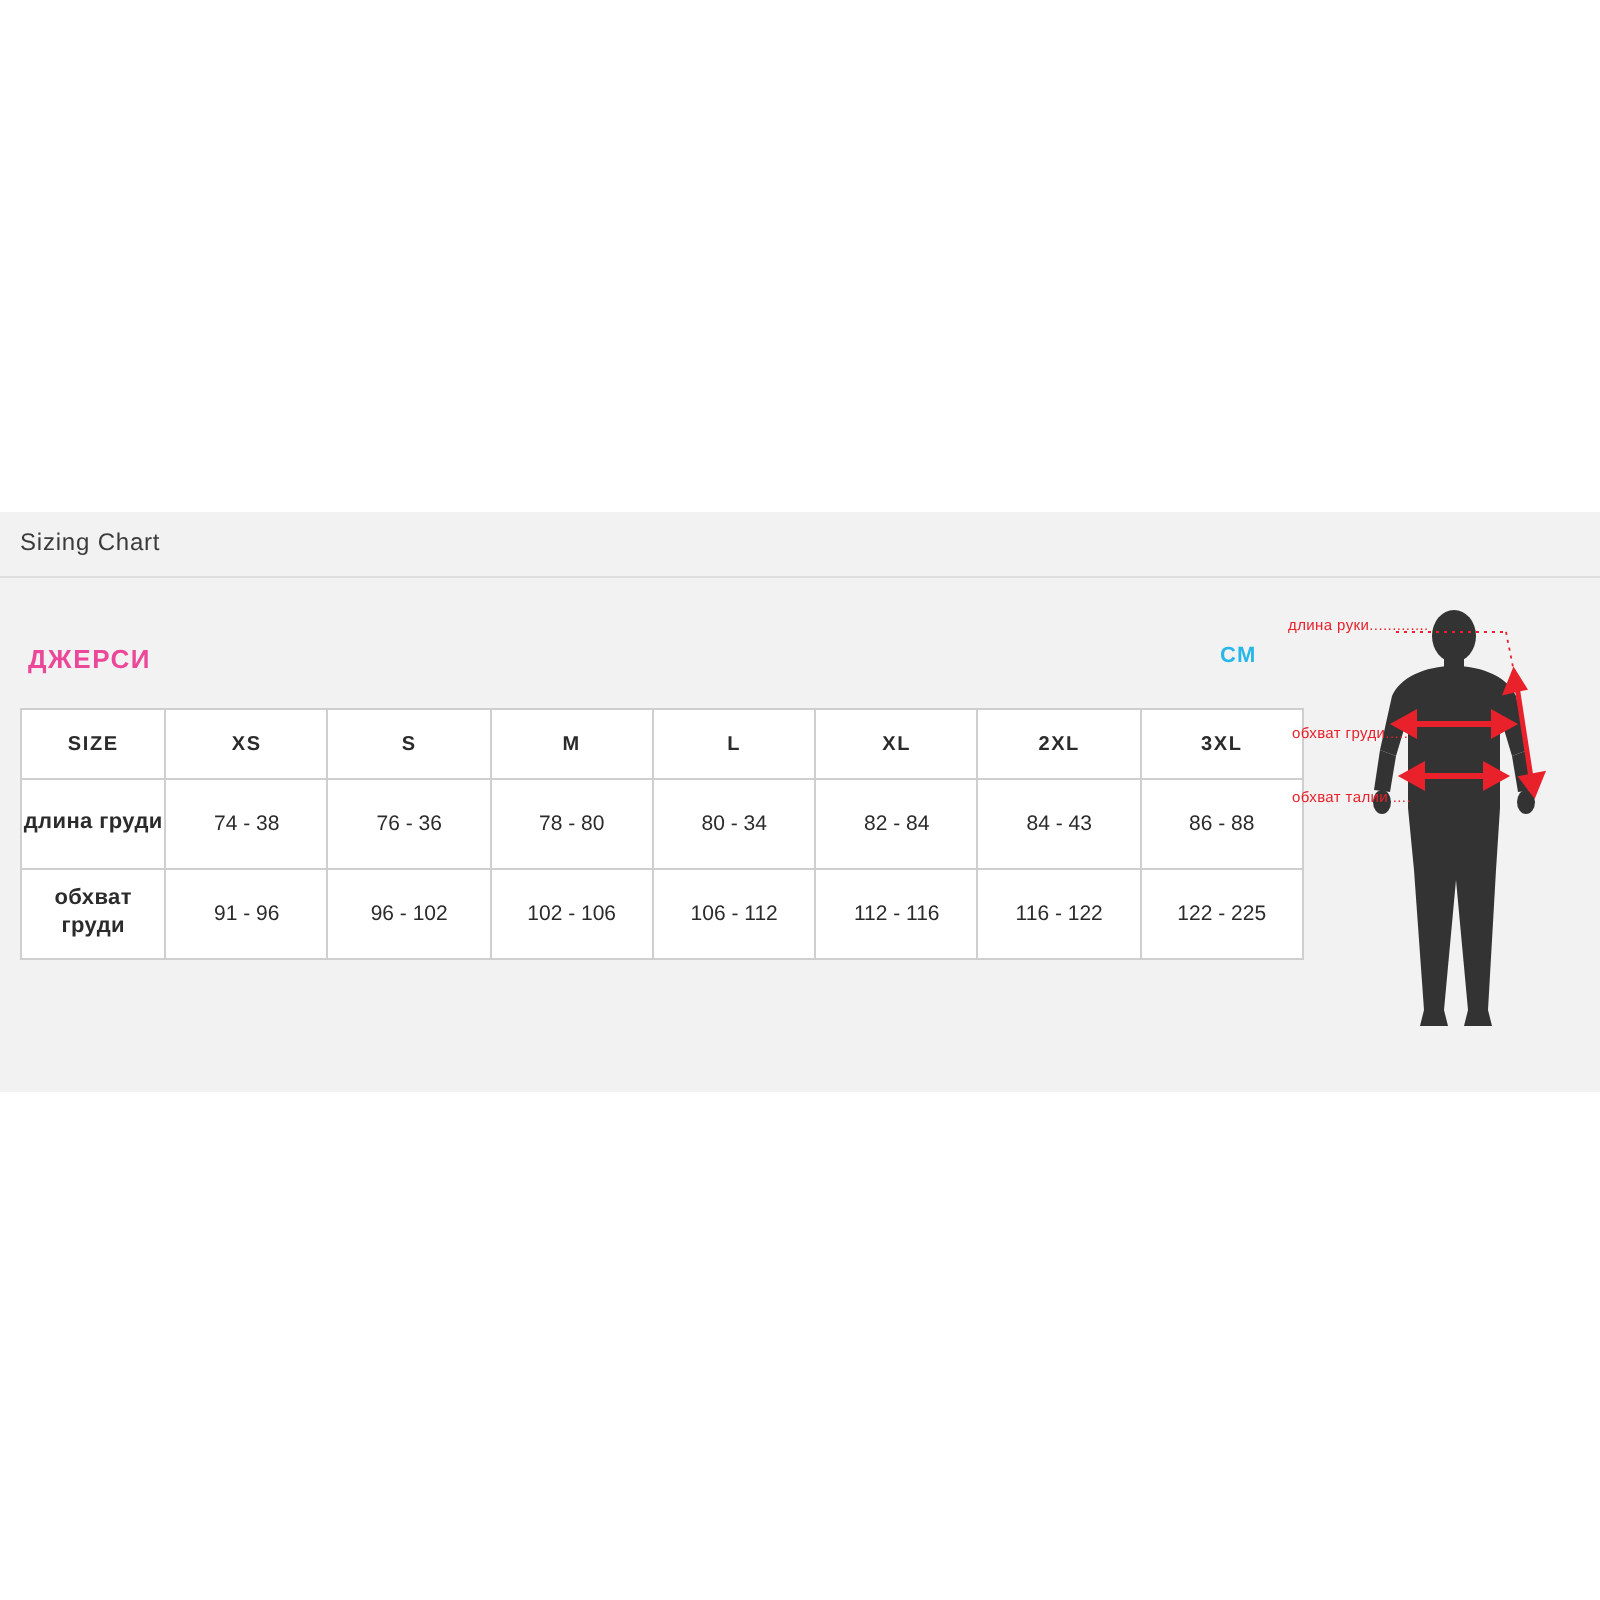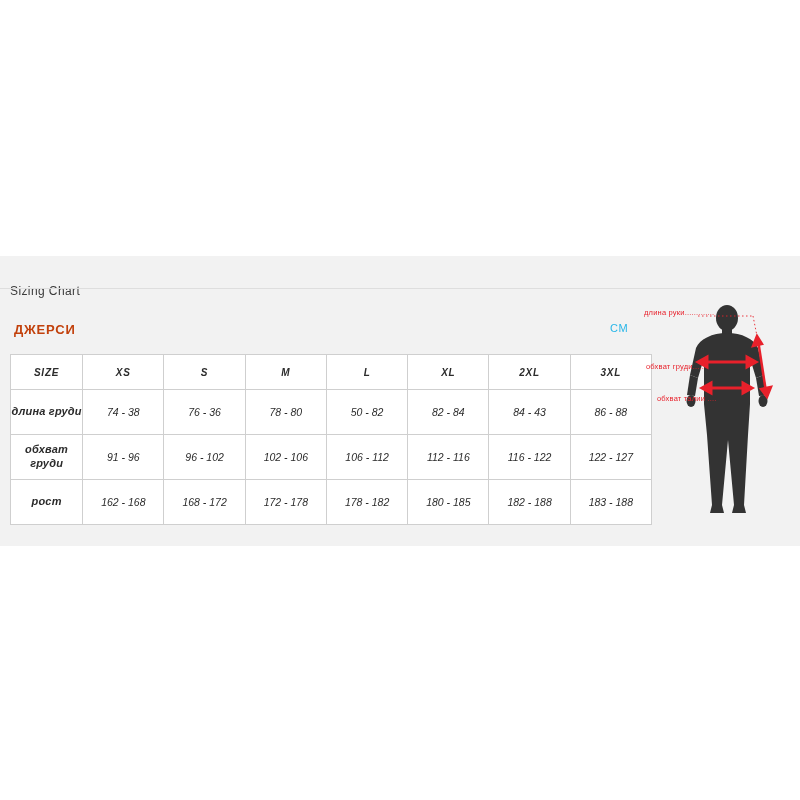--- a/index.html
+++ b/index.html
@@ -26,45 +26,44 @@
     height: 290px;
     background: #f2f2f2;
   }
   .panel-title {
     position: absolute;
     left: 10px;
     top: 264px;
     font-size: 12px;
     color: #3b3b3b;
     letter-spacing: 0.4px;
-    margin-top: 20px;
   }
   .divider {
     position: absolute;
     left: 0;
     top: 288px;
     width: 800px;
     height: 1px;
     background: #dedede;
   }
   .section-title {
     position: absolute;
     left: 14px;
     top: 322px;
     font-size: 13px;
     font-weight: bold;
-    color: #c2410c;
+    color: #ec4899;
     letter-spacing: 0.8px;
   }
   .unit-label {
     position: absolute;
     left: 610px;
     top: 322px;
     font-size: 11px;
-    font-weight: normal;
+    font-weight: bold;
     color: #29b6e8;
     letter-spacing: 0.5px;
   }
 
   
   .sizing-table {
     position: absolute;
     left: 10px;
     top: 354px;
     width: 642px;
@@ -74,21 +73,20 @@
   }
   .sizing-table th,
   .sizing-table td {
     border: 1px solid #cfcfcf;
     text-align: center;
     vertical-align: middle;
     font-size: 10.5px;
     color: #2b2b2b;
     padding: 0;
     height: 38px;
-    font-style: italic;
   }
   .sizing-table col.label-col { width: 72px; }
   .sizing-table col.size-col { width: 81px; }
 
   .sizing-table thead th {
     font-size: 10px;
     letter-spacing: 0.8px;
     font-weight: bold;
     color: #2b2b2b;
     height: 34px;
@@ -111,21 +109,21 @@
   }
   .fig-anno {
     position: absolute;
     font-size: 7.5px;
     color: #e8212b;
     white-space: nowrap;
     letter-spacing: 0.2px;
   }
   .anno-arm { left: 4px; top: 8px; }
   .anno-chest { left: 6px; top: 62px; text-align: center; }
-  .anno-waist { left: 17px; top: 94px; }
+  .anno-waist { left: 6px; top: 94px; }
 </style>
 </head>
 <body>
 
 <div id="page">
 
   <div class="panel"></div>
 
   <div class="panel-title">Sizing Chart</div>
   <div class="divider"></div>
@@ -155,44 +153,34 @@
         <th>2XL</th>
         <th>3XL</th>
       </tr>
     </thead>
     <tbody>
       <tr class="tall">
         <td class="row-label">длина груди</td>
         <td>74 - 38</td>
         <td>76 - 36</td>
         <td>78 - 80</td>
-        <td>50 - 82</td>
+        <td>80 - 34</td>
         <td>82 - 84</td>
         <td>84 - 43</td>
         <td>86 - 88</td>
       </tr>
       <tr class="tall">
         <td class="row-label">обхват груди</td>
         <td>91 - 96</td>
         <td>96 - 102</td>
         <td>102 - 106</td>
         <td>106 - 112</td>
         <td>112 - 116</td>
         <td>116 - 122</td>
-        <td>122 - 127</td>
-      </tr>
-      <tr class="tall">
-        <td class="row-label">рост</td>
-        <td>162 - 168</td>
-        <td>168 - 172</td>
-        <td>172 - 178</td>
-        <td>178 - 182</td>
-        <td>180 - 185</td>
-        <td>182 - 188</td>
-        <td>183 - 188</td>
+        <td>122 - 225</td>
       </tr>
     </tbody>
   </table>
 
   <div class="figure-wrap">
     <svg width="160" height="240" viewBox="0 0 160 240">
 
       <ellipse cx="87" cy="18" rx="11" ry="13" fill="#333333"></ellipse>
 
       <rect x="82" y="28" width="10" height="7" fill="#333333"></rect>

